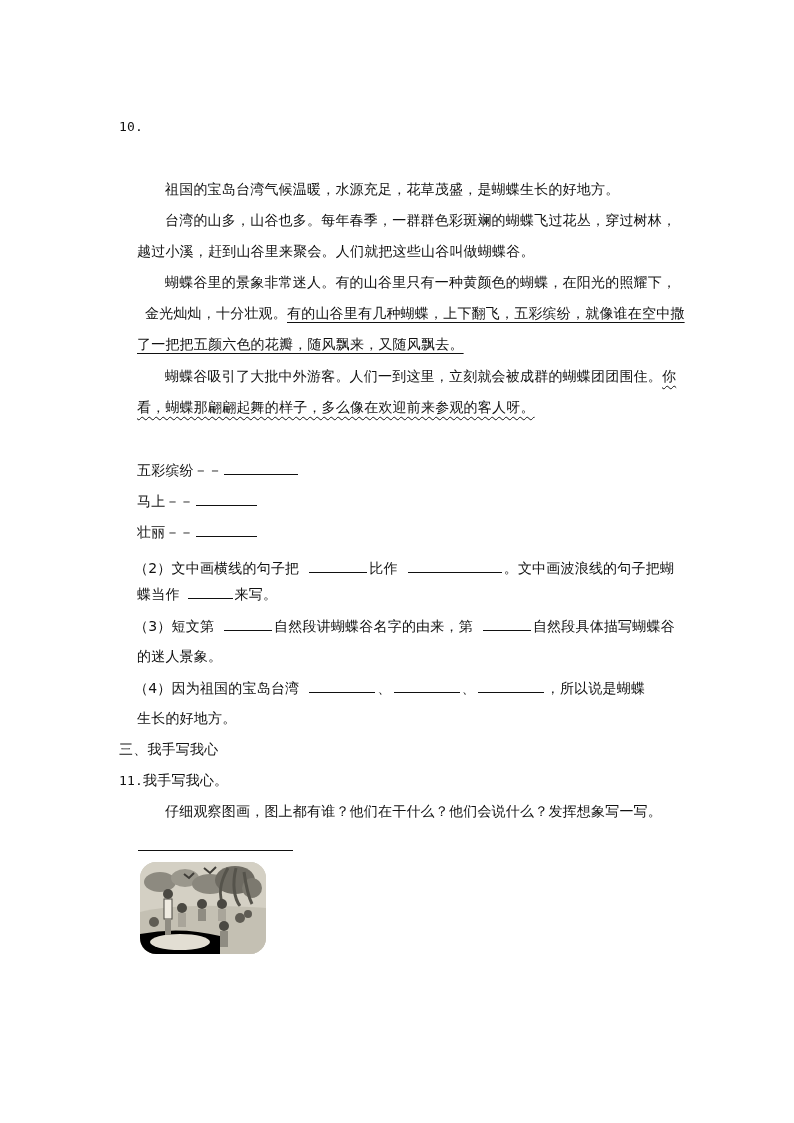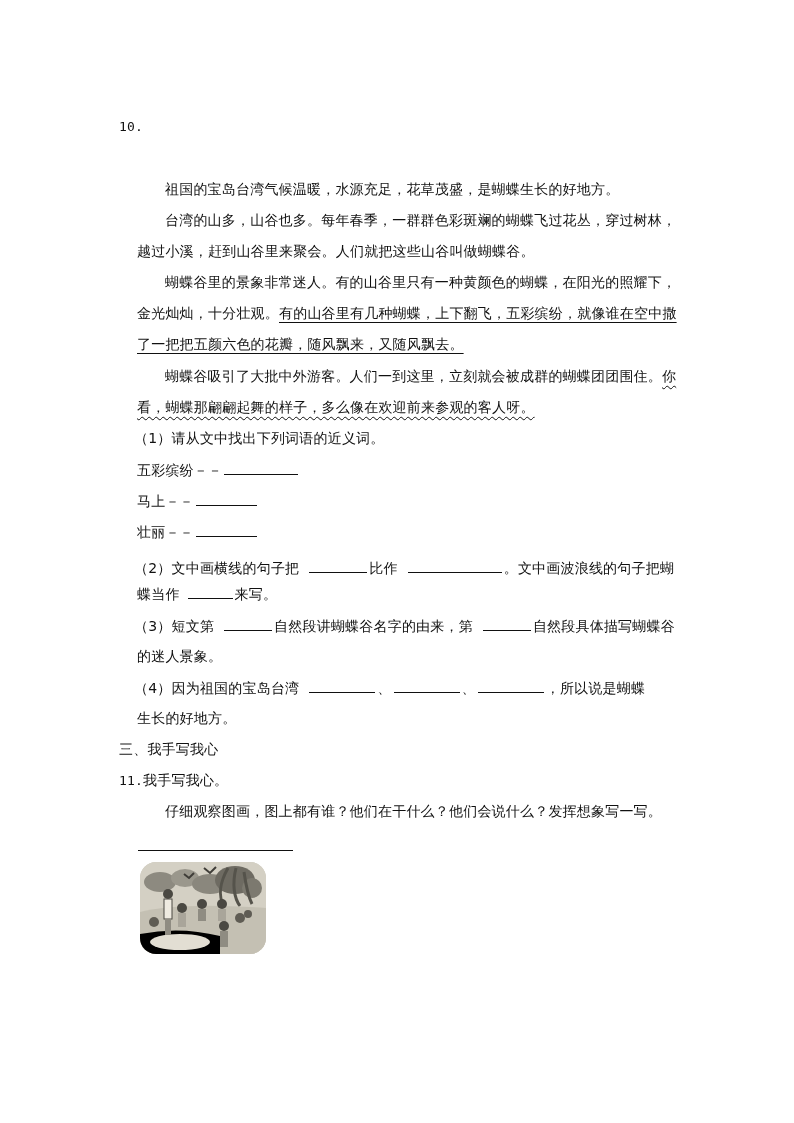--- a/index.html
+++ b/index.html
@@ -82,35 +82,34 @@
 
   <div class="line qnum" style="left:119px; top:118px;">10.</div>
 
 
   <div class="line" style="left:165px; top:211px;">台湾的山多，山谷也多。每年春季，一群群色彩斑斓的蝴蝶飞过花丛，穿过树林，</div>
 
   <div class="line" style="left:165px; top:180px;">祖国的宝岛台湾气候温暖，水源充足，花草茂盛，是蝴蝶生长的好地方。</div>
   <div class="line" style="left:165px; top:273px;">蝴蝶谷里的景象非常迷人。有的山谷里只有一种黄颜色的蝴蝶，在阳光的照耀下，</div>
 
   <div class="line" style="left:137px; top:242px;">越过小溪，赶到山谷里来聚会。人们就把这些山谷叫做蝴蝶谷。</div>
-  <div class="line" style="left:137px; top:304px;">
+  <div class="line" style="left:145px; top:304px;">
     <span>金光灿灿，十分壮观。</span><span class="u-straight">有的山谷里有几种蝴蝶，上下翻飞，五彩缤纷，就像谁在空中撒</span>
   </div>
   <div class="line" style="left:137px; top:335px;">
     <span class="u-straight">了一把把五颜六色的花瓣，随风飘来，又随风飘去。</span>
   </div>
 
   <div class="line" style="left:165px; top:367px;">
     <span>蝴蝶谷吸引了大批中外游客。人们一到这里，立刻就会被成群的蝴蝶团团围住。</span><span class="u-wavy">你</span>
   </div>
   <div class="line" style="left:137px; top:398px;">
     <span class="u-wavy">看，蝴蝶那翩翩起舞的样子，多么像在欢迎前来参观的客人呀。</span>
   </div>
 
-  <div class="line" style="left:134px; top:429px;">（1）请从文中找出下列词语的近义词。</div>
 
   <div class="line" style="left:137px; top:460px;">
     <span>五彩缤纷－－</span><span class="blank" style="width:74px;"></span>
   </div>
   <div class="line" style="left:137px; top:491px;">
     <span>马上－－</span><span class="blank" style="width:61px;"></span>
   </div>
   <div class="line" style="left:137px; top:522px;">
     <span>壮丽－－</span><span class="blank" style="width:61px;"></span>
   </div>

